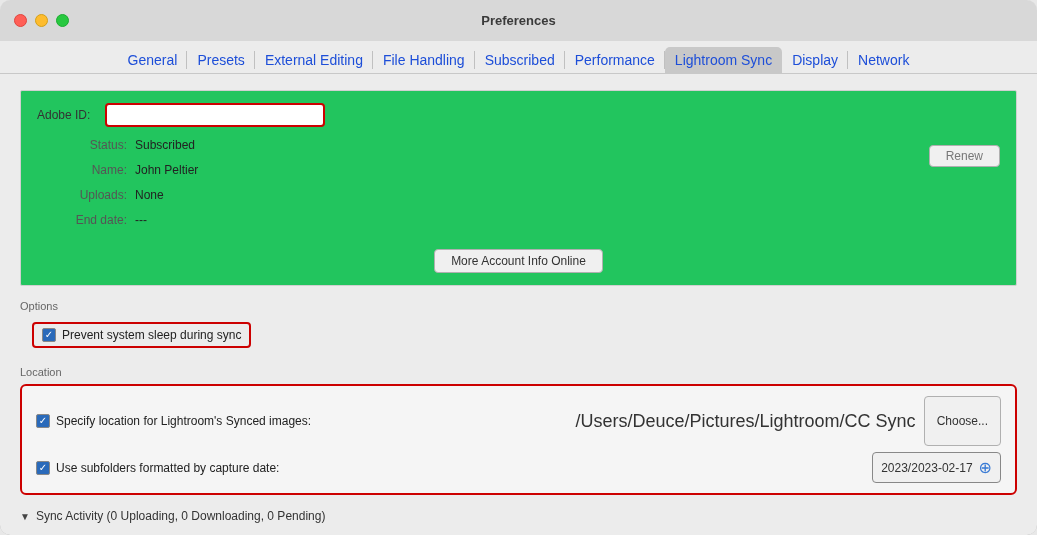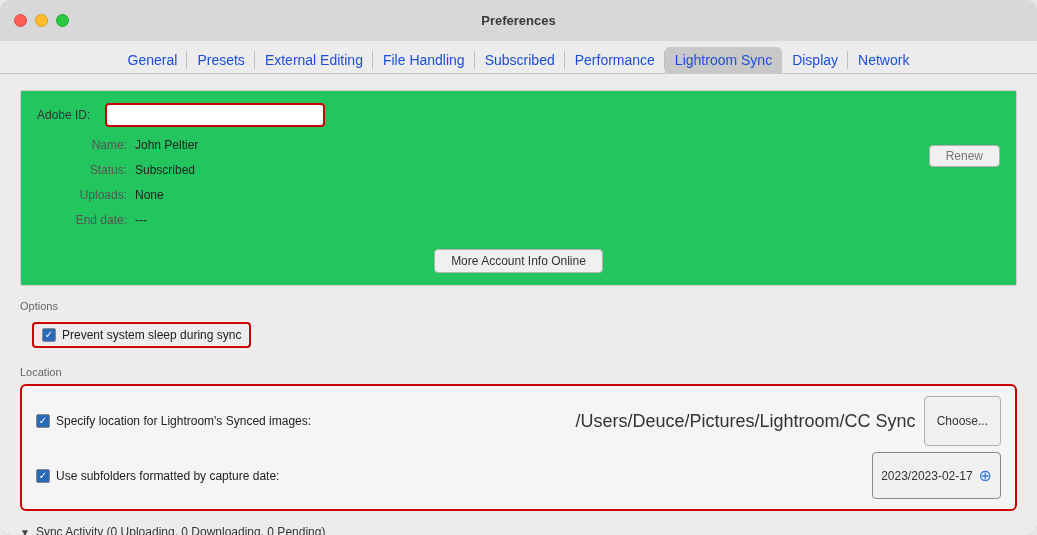--- a/index.html
+++ b/index.html
@@ -297,21 +297,21 @@
       padding: 17px 12px;
       font-size: 12px;
       color: #333;
       cursor: pointer;
     }
 
     .date-select {
       background: #f0f0f0;
       border: 1px solid #888;
       border-radius: 4px;
-      padding: 13px 8px;
+      padding: 5px 8px;
       font-size: 12px;
       color: #333;
       display: flex;
       align-items: center;
       gap: 6px;
       cursor: pointer;
     }
 
     .date-arrow {
       color: #3a7bd5;
@@ -372,26 +372,26 @@
 
         <div class="adobe-id-row">
           <span class="adobe-id-label">Adobe ID:</span>
           <input class="adobe-id-input" type="text" value="" style="">
         </div>
 
         <div class="account-grid">
           <div class="left-info">
             <div class="info-rows">
               <div class="info-row">
+                <span class="info-key">Status:</span>
+                <span class="info-val">Subscribed</span>
+              </div>
+              <div class="info-row">
                 <span class="info-key">Name:</span>
                 <span class="info-val">John Peltier</span>
-              </div>
-              <div class="info-row">
-                <span class="info-key">Status:</span>
-                <span class="info-val">Subscribed</span>
               </div>
               <div class="info-row">
                 <span class="info-key">Uploads:</span>
                 <span class="info-val">None</span>
               </div>
               <div class="info-row">
                 <span class="info-key">End date:</span>
                 <span class="info-val">---</span>
               </div>
             </div>

